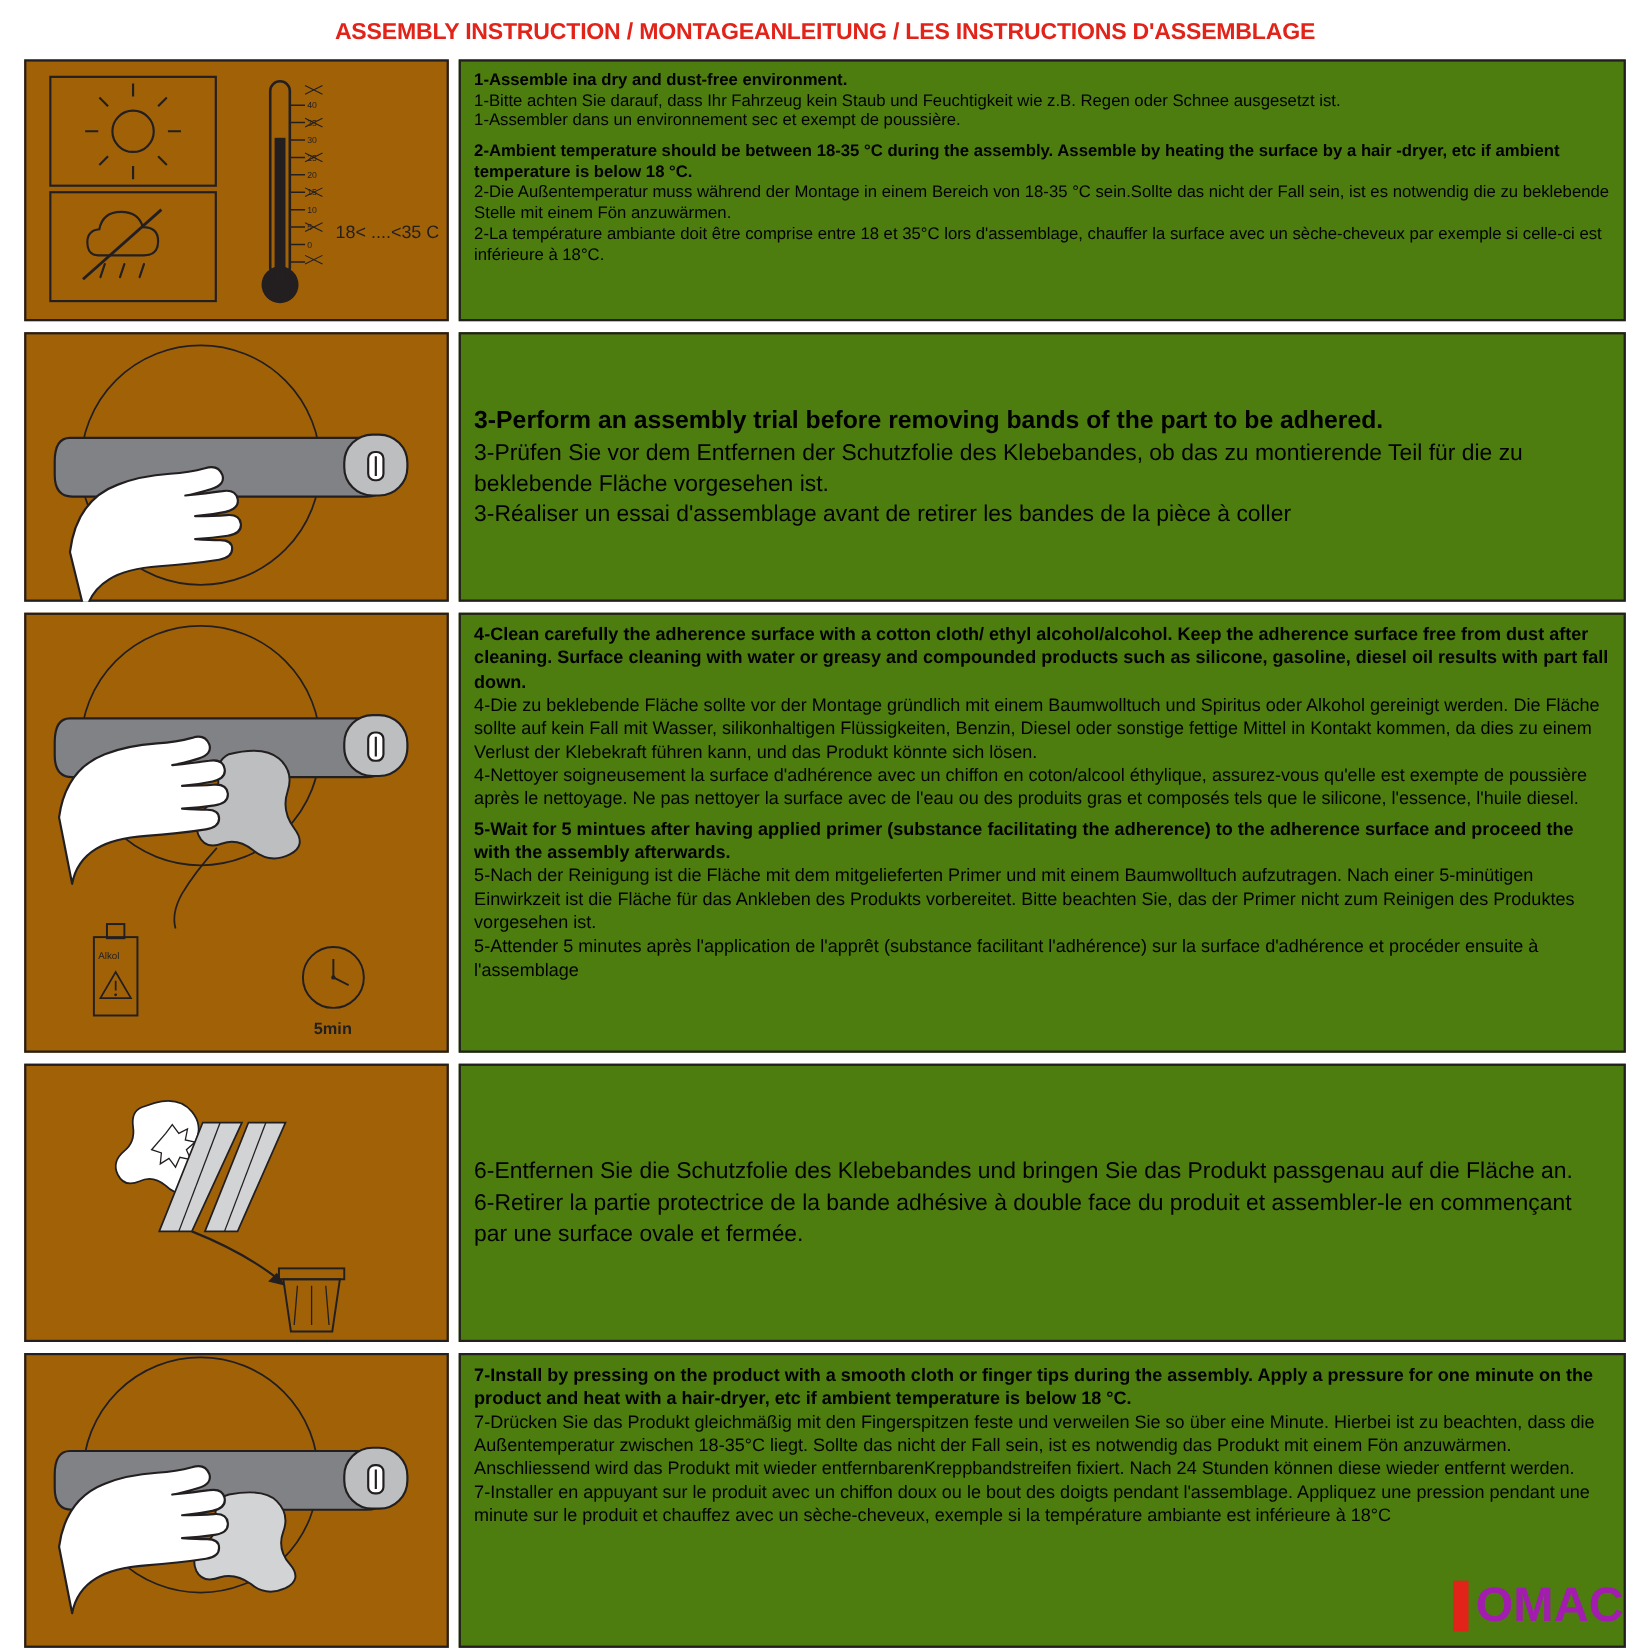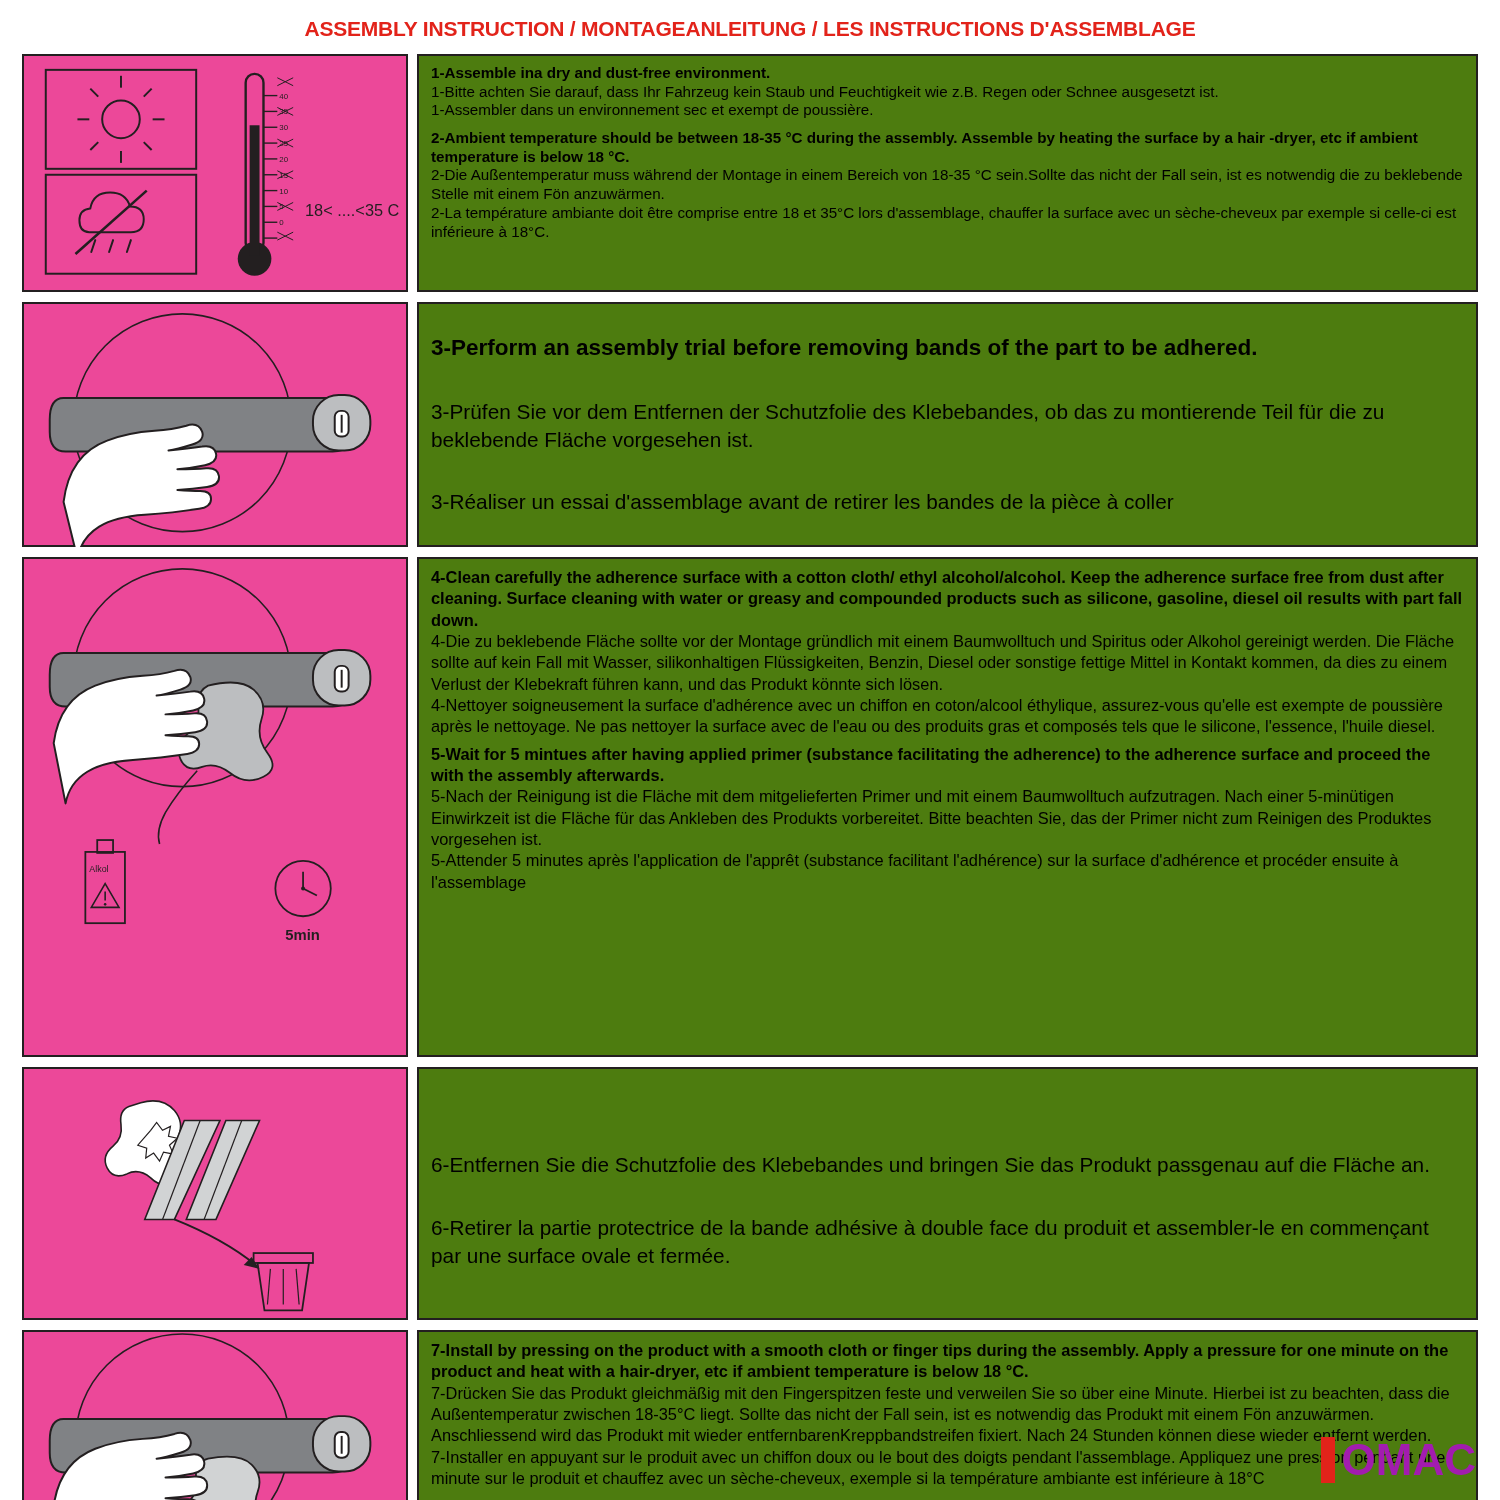--- a/index.html
+++ b/index.html
@@ -30,41 +30,41 @@
   .row {
     display: flex;
     align-items: stretch;
     margin-bottom: 10px;
   }
   .cell-img {
     width: 386px;
     border: 2px solid #231f20;
     flex: 0 0 386px;
     position: relative;
-    background: #ec4899;
+    background: #a16207;
   }
   .cell-txt {
     flex: 1 1 auto;
     border: 2px solid #231f20;
     margin-left: 9px;
     padding: 8px 12px 8px 12px;
     position: relative;
     background: #4d7c0f;
   }
   .r1 .cell-img, .r1 .cell-txt { height: 238px; }
   .r2 .cell-img, .r2 .cell-txt { height: 245px; }
-  .r3 .cell-img, .r3 .cell-txt { height: 500px; }
+  .r3 .cell-img, .r3 .cell-txt { height: 400px; }
   .r4 .cell-img, .r4 .cell-txt { height: 253px; }
   .r5 .cell-img, .r5 .cell-txt { height: 268px; }
 
   p { margin: 0; }
   .b { font-weight: bold; }
   .t-sm { font-size: 15.2px; line-height: 1.23; }
   .t-md { font-size: 16.4px; line-height: 1.3; }
-  .t-lg { font-size: 20.8px; line-height: 1.35; margin-top: 34px; }
+  .t-lg { font-size: 20.8px; line-height: 1.35; }
   .t-xl { font-size: 22.5px; line-height: 1.35; }
   .gap { height: 9px; }
   .gap-sm { height: 6px; }
   .vcenter { display: flex; flex-direction: column; justify-content: center; height: 100%; }
 
   
   svg { display: block; }
   .svgbox { position: absolute; inset: 0; }
 
   

